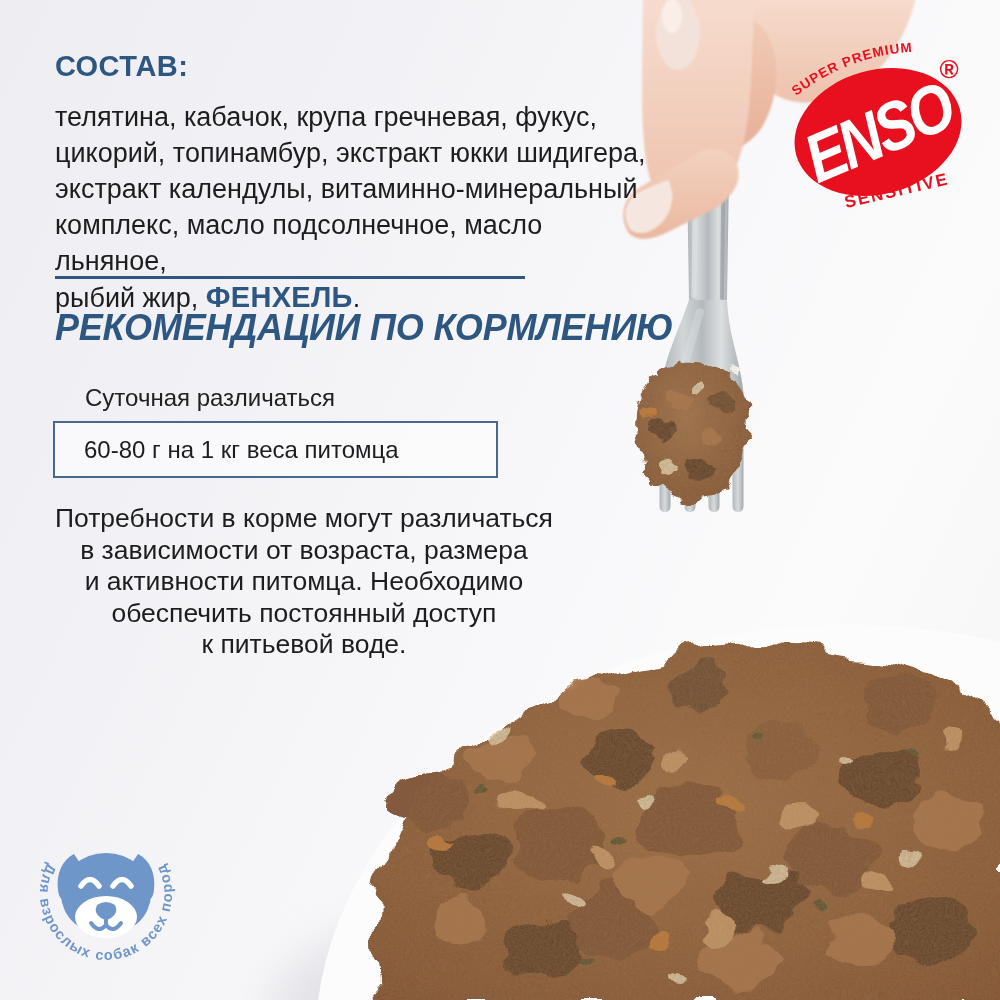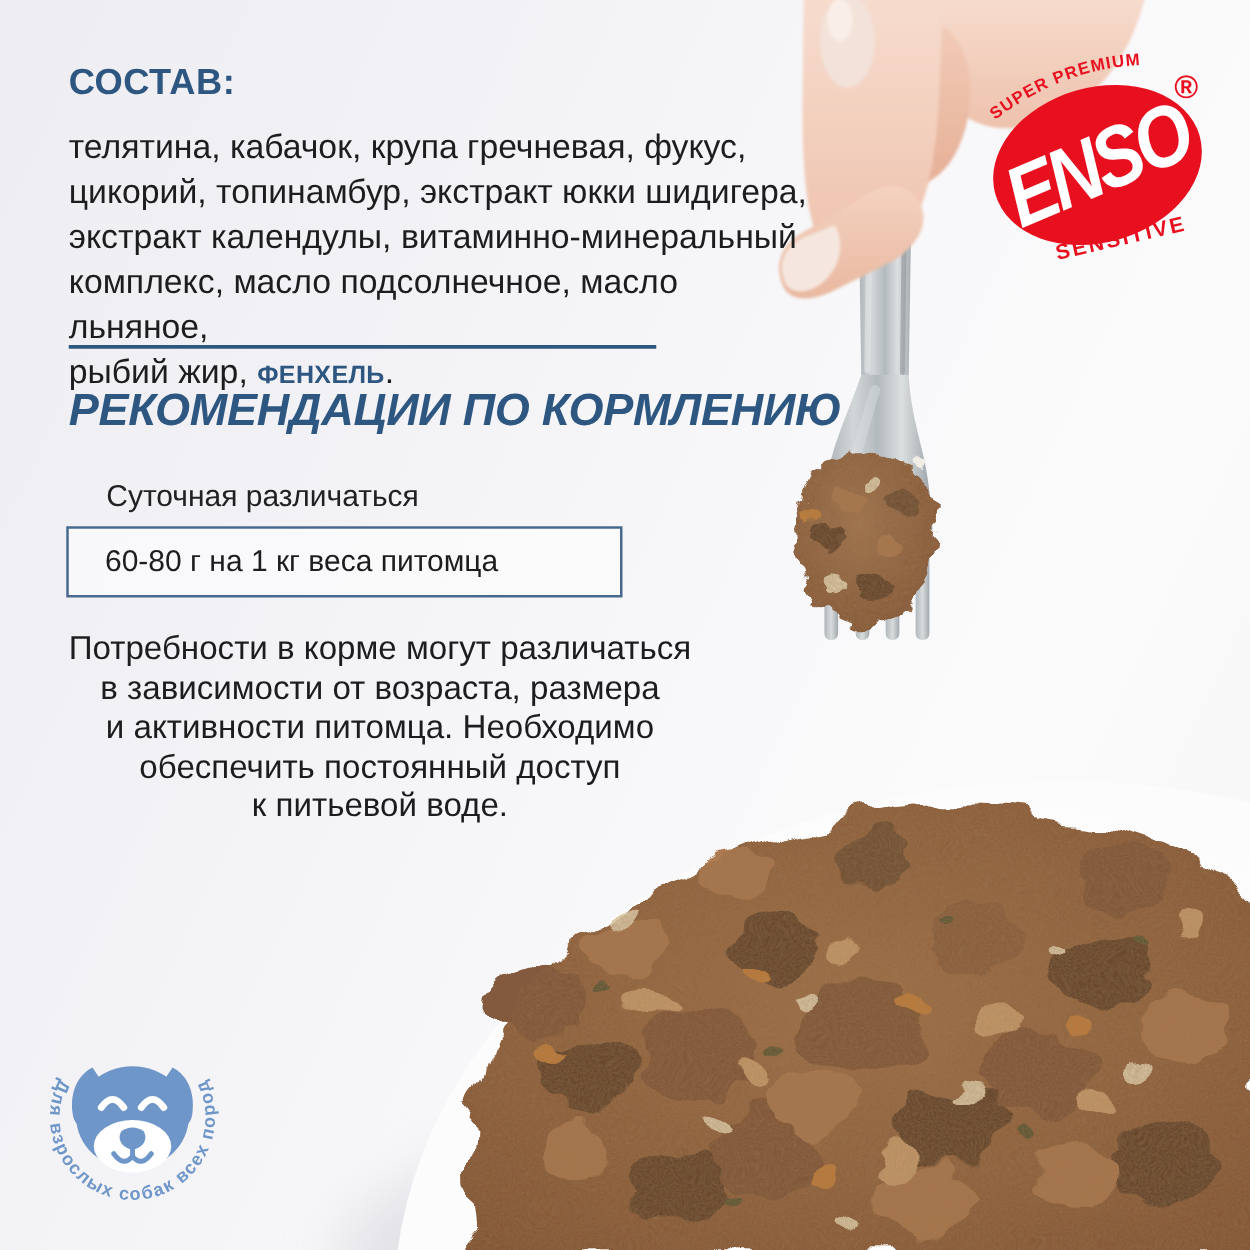--- a/index.html
+++ b/index.html
@@ -7,21 +7,21 @@
   .canvas{
     position:relative; width:1000px; height:1000px; overflow:hidden;
     background:linear-gradient(115deg,#eeedf1 0%,#f2f1f5 28%,#f8f8fa 55%,#fbfbfc 75%,#f5f5f7 100%);
   }
   .photos{position:absolute;left:0;top:0;width:1000px;height:1000px;}
   .enso{position:absolute;left:782px;top:28px;width:220px;height:205px;}
   .badge{position:absolute;left:18px;top:822px;width:180px;height:170px;}
   .composition{position:absolute;left:55px;top:50px;width:600px;}
   .sec-title{margin:0;font-size:29px;font-weight:bold;color:#2d5780;letter-spacing:.4px;}
   .composition p{margin:16px 0 0;font-size:27px;line-height:36px;color:#1d1d1f;white-space:pre-line;}
-  .hl{color:#2d5780;font-weight:bold;font-size:20px;letter-spacing:.3px;}
+  .hl{color:#2d5780;font-weight:bold;font-size:29px;letter-spacing:.3px;}
   .divider{position:absolute;left:55px;top:276px;width:470px;height:3px;background:#2d5780;}
   .feeding-title{position:absolute;left:55px;top:307px;margin:0;font-size:36px;font-weight:bold;color:#2d5780;letter-spacing:-.2px;font-style:italic;}
   .daily-label{position:absolute;left:85px;top:384px;font-size:24px;color:#212123;}
   .value-box{
     position:absolute;left:53px;top:421px;width:445px;height:57px;box-sizing:border-box;
     border:2px solid #48698e;background:rgba(255,255,255,.55);
     display:flex;align-items:center;padding-left:29px;font-size:24px;color:#1d1d1f;
   }
   .note{position:absolute;left:55px;top:503px;margin:0;font-size:26.5px;line-height:31.5px;color:#1d1d1f;white-space:pre-line;text-align:center;}
   svg text{font-family:"Liberation Sans", sans-serif;}

